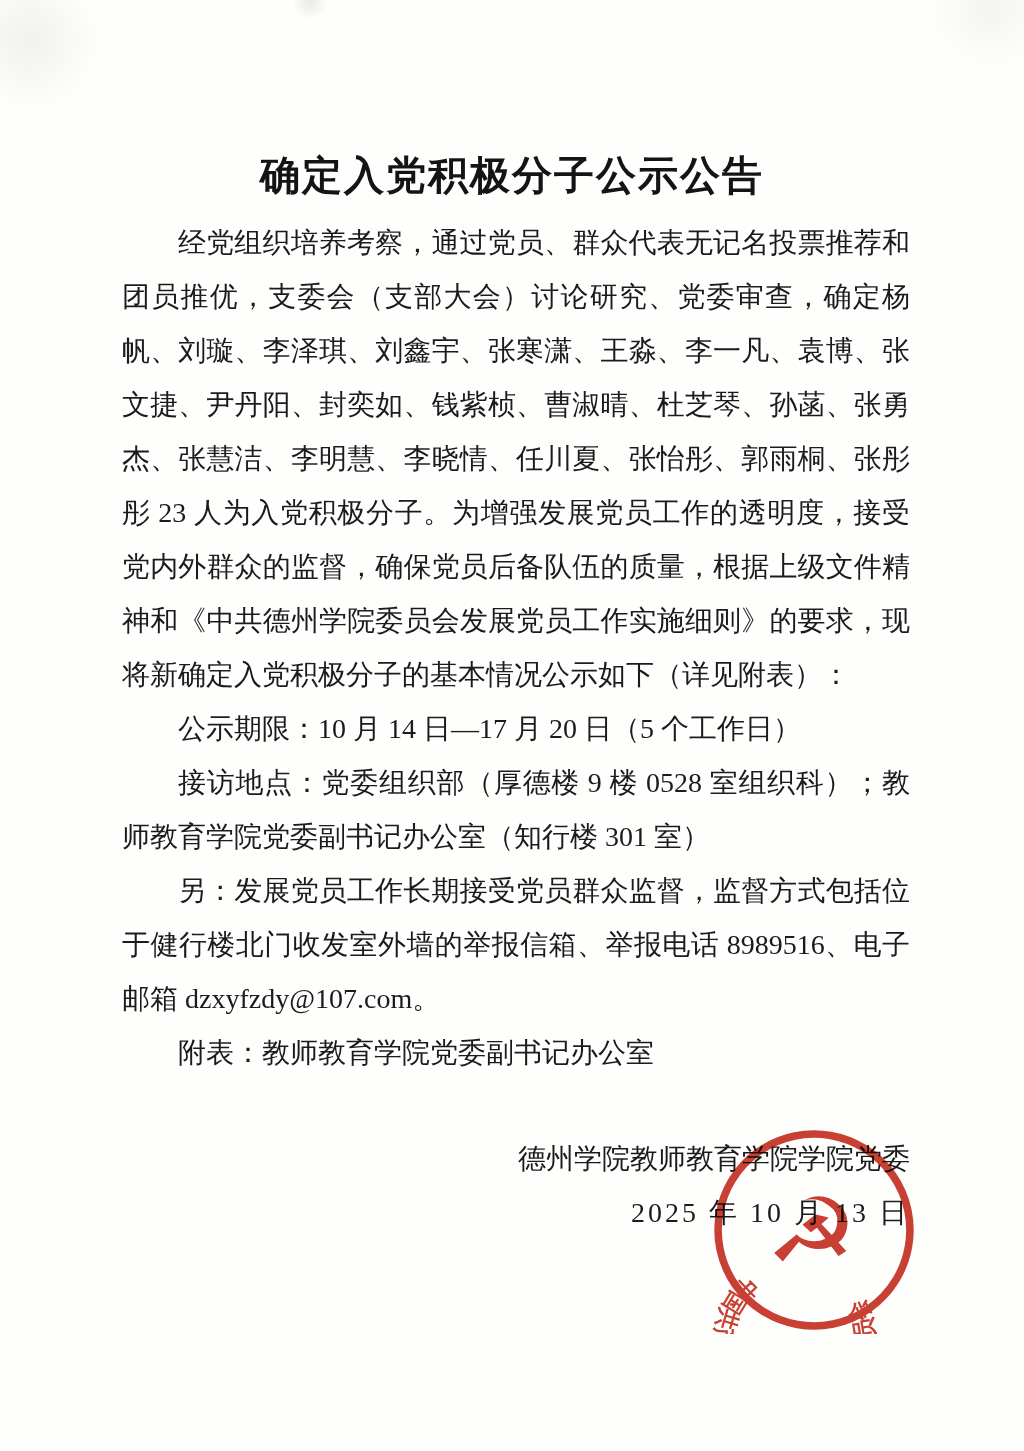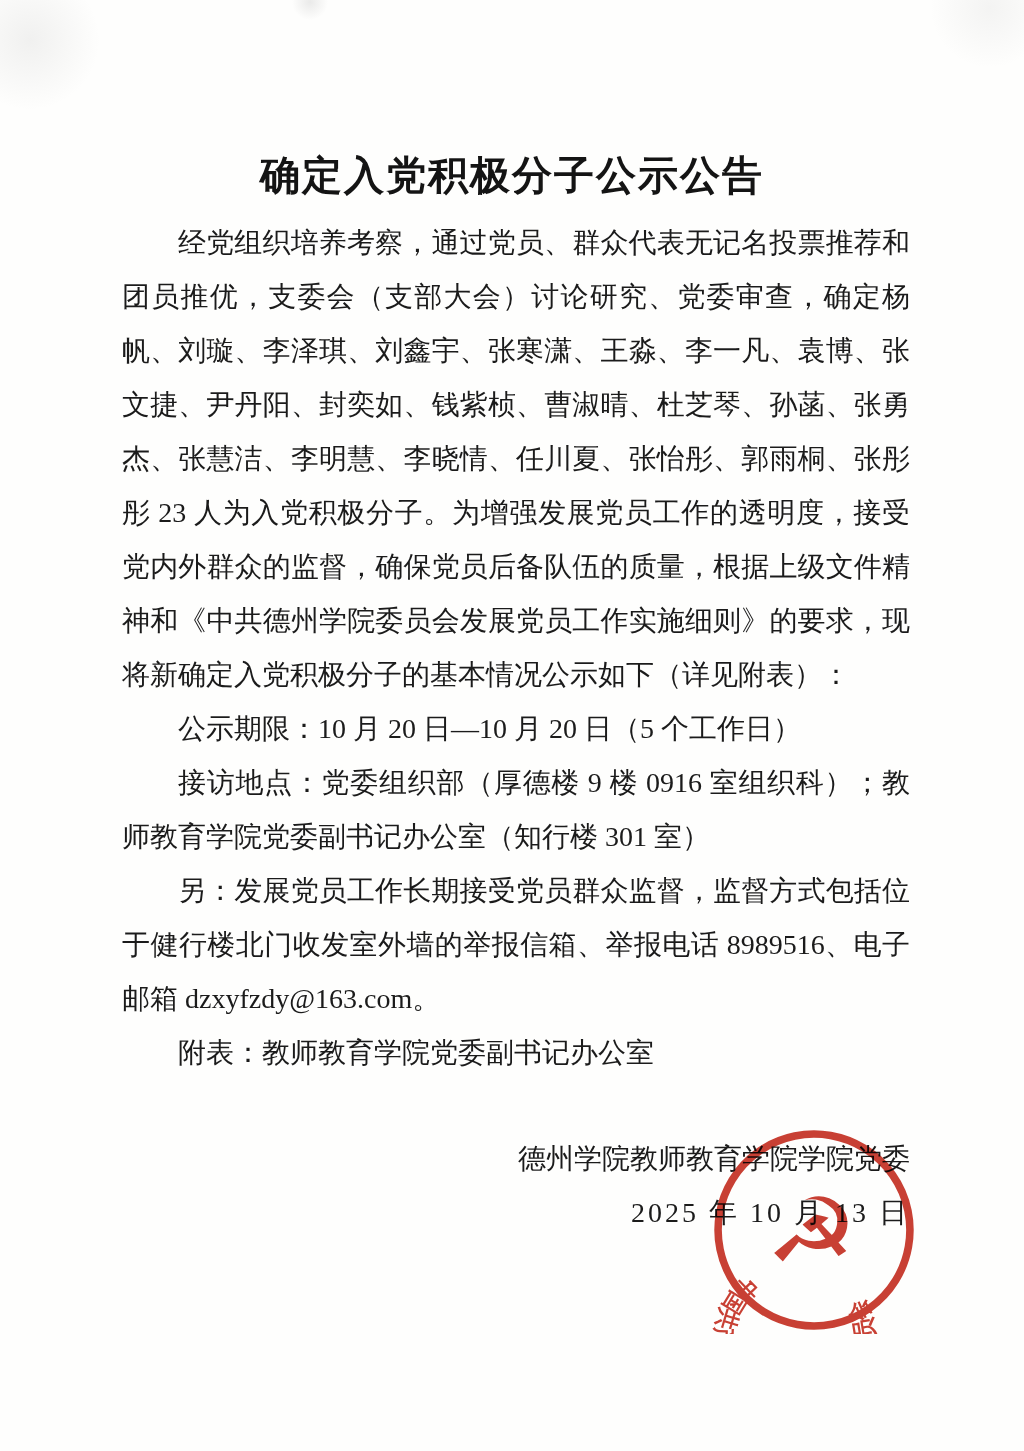--- a/index.html
+++ b/index.html
@@ -77,23 +77,23 @@
 </style>
 </head>
 <body>
 
 <div class="page">
 
   <h1 class="title">确定入党积极分子公示公告</h1>
 
   <div class="content">
       <p class="para">经党组织培养考察，通过党员、群众代表无记名投票推荐和团员推优，支委会（支部大会）讨论研究、党委审查，确定杨帆、刘璇、李泽琪、刘鑫宇、张寒潇、王淼、李一凡、袁博、张文捷、尹丹阳、封奕如、钱紫桢、曹淑晴、杜芝琴、孙菡、张勇杰、张慧洁、李明慧、李晓情、任川夏、张怡彤、郭雨桐、张彤彤 23 人为入党积极分子。为增强发展党员工作的透明度，接受党内外群众的监督，确保党员后备队伍的质量，根据上级文件精神和《中共德州学院委员会发展党员工作实施细则》的要求，现将新确定入党积极分子的基本情况公示如下（详见附表）：</p>
-      <p class="para">公示期限：10 月 20 日—10 月 20 日（5 个工作日）</p>
-      <p class="para">接访地点：党委组织部（厚德楼 9 楼 0916 室组织科）；教师教育学院党委副书记办公室（知行楼 301 室）</p>
-      <p class="para">另：发展党员工作长期接受党员群众监督，监督方式包括位于健行楼北门收发室外墙的举报信箱、举报电话 8989516、电子邮箱 dzxyfzdy@163.com。</p>
+      <p class="para">公示期限：10 月 14 日—17 月 20 日（5 个工作日）</p>
+      <p class="para">接访地点：党委组织部（厚德楼 9 楼 0528 室组织科）；教师教育学院党委副书记办公室（知行楼 301 室）</p>
+      <p class="para">另：发展党员工作长期接受党员群众监督，监督方式包括位于健行楼北门收发室外墙的举报信箱、举报电话 8989516、电子邮箱 dzxyfzdy@107.com。</p>
       <p class="para">附表：教师教育学院党委副书记办公室</p>
     </div>
 
   <div class="sign-block">
     <p class="sign-line">德州学院教师教育学院学院党委</p>
     <p class="date-line">2025 年 10 月 13 日</p>
   </div>
 
   <div class="seal" style="color: rgb(195, 43, 29);">
     <svg viewBox="0 0 206 206" aria-hidden="true">

